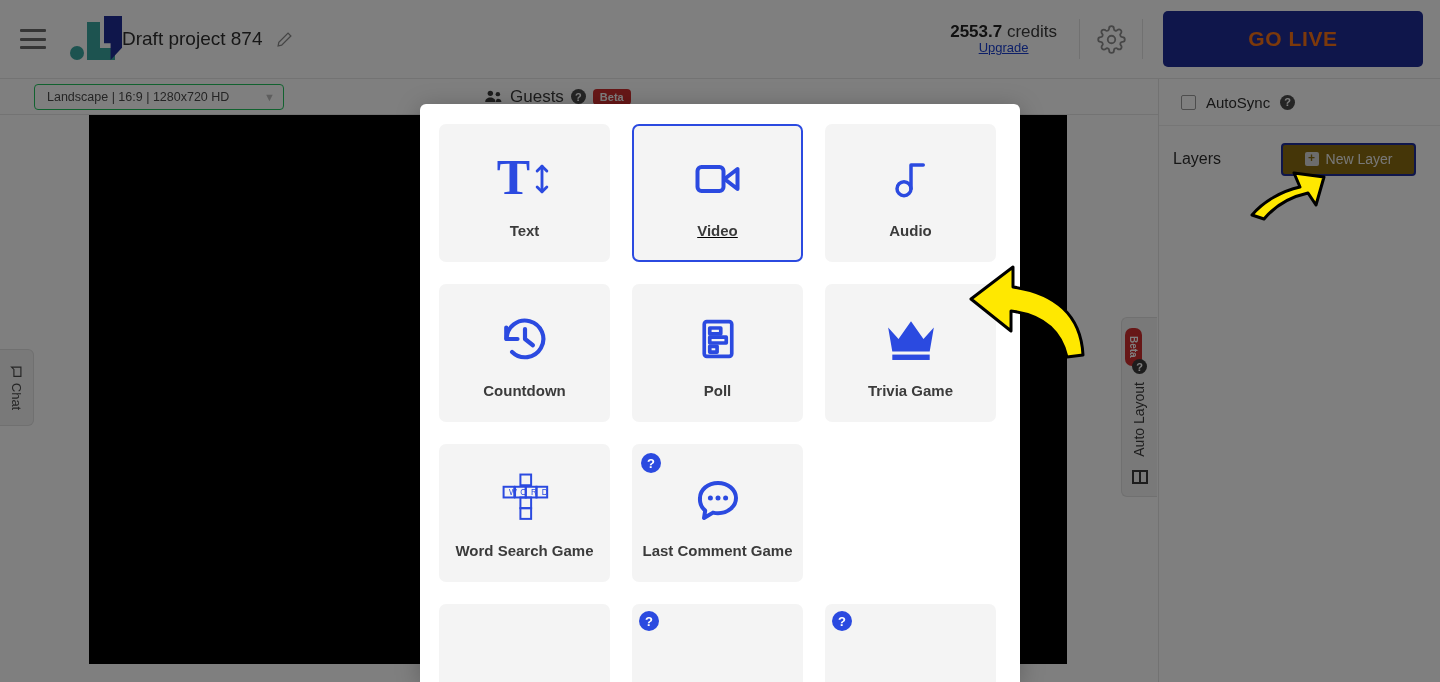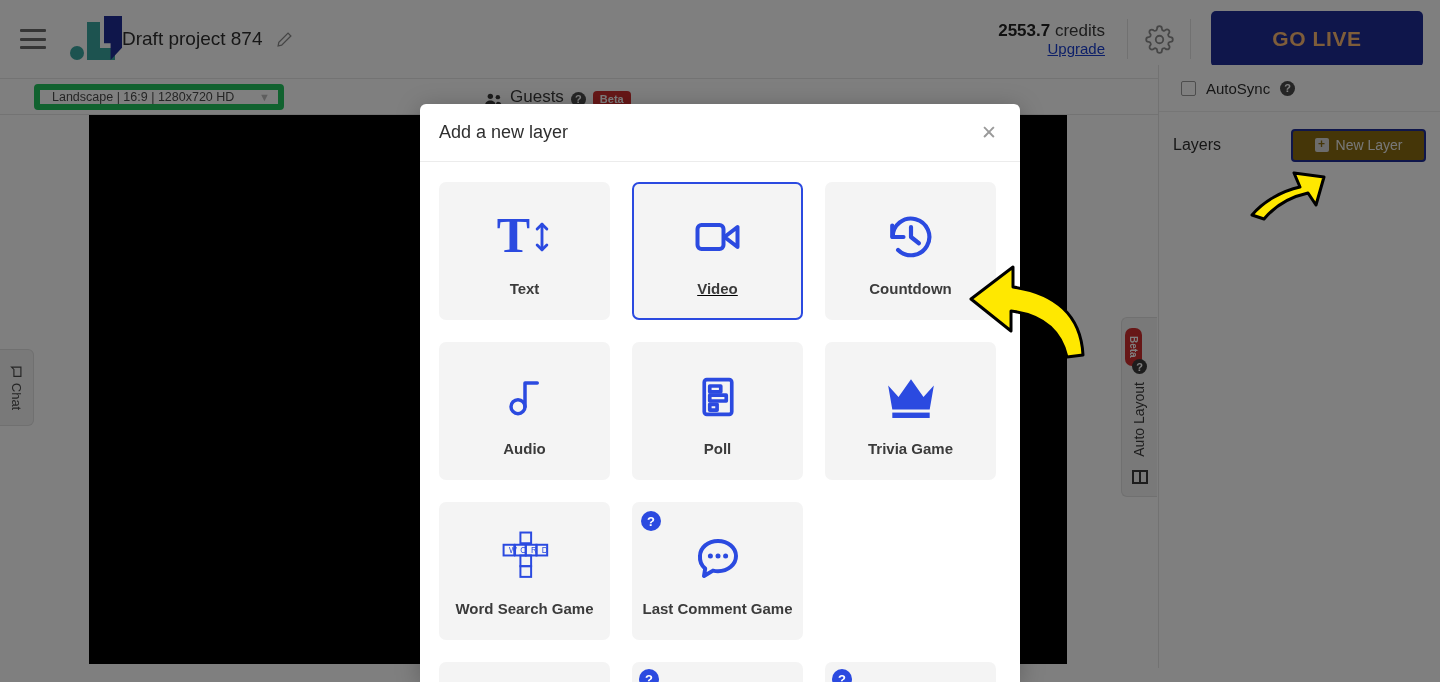--- a/index.html
+++ b/index.html
@@ -33,39 +33,39 @@
   }
 
   .project-title { margin-left: 0; font-size: 19px; color: #2f2f2f; }
   .pencil-btn { margin-left: 12px; width: 20px; height: 20px; cursor: pointer;
      display: flex; align-items: center; justify-content: center; }
 
   .header-right { margin-left: auto; display: flex; align-items: center; height: 100%; }
   .credits-block { text-align: right; line-height: 1.15; padding-right: 22px; }
   .credits-line { font-size: 17px; color: #3b3b3b; }
   .credits-num { font-weight: bold; color: #222; }
-  .upgrade-link { font-size: 15px; color: #1a3fd0; text-decoration: underline; cursor: pointer; }
+  .upgrade-link { font-size: 13px; color: #1a3fd0; text-decoration: underline; cursor: pointer; text-align: center; }
   .hdr-div { width: 1px; height: 40px; background: #e2e2e2; }
   .gear-btn { width: 62px; display: flex; align-items: center; justify-content: center; cursor: pointer; }
   .go-live {
-    margin-left: 20px; margin-right: 17px; width: 212px; height: 56px;
-    background: #1f2c97; color: #fdba74; border: none; border-radius: 5px;
+    margin-left: 20px; margin-right: 17px; width: 260px; height: 56px;
+    background: #1f2c97; color: #f97316; border: none; border-radius: 5px;
     font-size: 21px; font-weight: bold; letter-spacing: .6px; cursor: pointer;
   }
 
   
   .toolbar { position: absolute; left: 0; top: 79px; width: 1158px; height: 36px;
     background: #fff; border-bottom: 1px solid #e6e6e6; display: flex; align-items: center; }
   .aspect-select {
-    margin-left: 34px; width: 250px; height: 26px; border: 6px solid #22c55e; border-radius: 4px;
+    margin-left: 34px; width: 250px; height: 26px; border: 1px solid #22c55e; border-radius: 4px;
     background: #fff; display: flex; align-items: center; padding: 0 8px 0 12px;
     font-size: 12.5px; color: #4a4a4a; cursor: pointer;
   }
   .aspect-select .chev { margin-left: auto; color: #bdbdbd; font-size: 11px; }
-  .guests-wrap { margin-left: 200px; display: flex; align-items: flex-end; gap: 7px; cursor: pointer; }
+  .guests-wrap { margin-left: 200px; display: flex; align-items: center; gap: 7px; cursor: pointer; }
   .guests-label { font-size: 17px; color: #3b3b3b; }
   .qmark { width: 15px; height: 15px; border-radius: 50%; background: #4a4a4a; color: #fff;
     font-size: 11px; font-weight: bold; display: flex; align-items: center; justify-content: center; }
   .beta-pill { background: #cf2e2e; color: #fff; font-size: 11px; font-weight: bold;
     border-radius: 4px; padding: 2px 7px; }
 
   
   .canvas-area { position: absolute; left: 0; top: 115px; width: 1158px; height: 567px; background: #fff; }
   .canvas-black { position: absolute; left: 89px; top: 0px; width: 978px; height: 549px; background: #000; }
 
@@ -73,27 +73,27 @@
   .chat-tab {
     position: absolute; left: 0px; top: 349px; width: 34px; height: 77px;
     background: #f2f2f2; border: 1px solid #e0e0e0; border-left: none;
     border-radius: 0 6px 6px 0; display: flex; align-items: center; justify-content: center;
     cursor: pointer;
   }
   .chat-tab-inner { transform: rotate(90deg); display: flex; align-items: center; gap: 4px; white-space: nowrap; }
   .chat-tab-label { font-size: 13px; color: #4a4a4a; }
 
   
-  .right-panel { position: absolute; left: 1158px; top: 65px; width: 282px; height: 603px;
+  .right-panel { position: absolute; left: 1158px; top: 79px; width: 282px; height: 603px;
     background: #fff; border-left: 1px solid #e4e4e4; }
   .autosync-row { height: 47px; display: flex; align-items: center; padding-left: 22px; gap: 10px;
     border-bottom: 1px solid #ececec; }
   .checkbox { width: 15px; height: 15px; border: 1px solid #9a9a9a; border-radius: 2px; background: #fff; cursor: pointer; }
   .autosync-label { font-size: 15px; color: #2f2f2f; }
-  .layers-row { height: 66px; display: flex; align-items: center; padding: 0 14px 0 14px; }
+  .layers-row { height: 66px; display: flex; align-items: center; padding: 0 24px 0 14px; }
   .layers-label { font-size: 16px; color: #2f2f2f; }
   .new-layer-btn {
     margin-left: auto; width: 135px; height: 33px; border-radius: 4px;
     background: #8a6d10; border: 2px solid #1f2c97; color: #efefef;
     font-size: 14px; display: flex; align-items: center; justify-content: center; gap: 7px;
     cursor: pointer;
   }
   .plus-icon { width: 14px; height: 14px; background: #d9d9d9; color: #8a6d10; font-weight: bold;
     font-size: 12px; line-height: 13px; text-align: center; border-radius: 2px; }
 
@@ -250,24 +250,20 @@
         <span class="plus-icon">+</span>
         <span>New Layer</span>
       </div>
     </div>
   </div>
 </div>
 
 <div class="backdrop"></div>
 
 <div class="modal">
-  <div class="modal-head">
-    <div class="modal-title">Add a new layer</div>
-    <div class="modal-close">✕</div>
-  </div>
   <div class="modal-body">
     <div class="card-grid" id="card-grid">
         <div class="card">
           <span class="card-icon">
             <div class="ticon">
               <span class="tglyph">T</span>
               <svg width="20" height="50" viewBox="0 0 14 24" fill="none" stroke="#2b4ae0" stroke-width="2" stroke-linecap="round" stroke-linejoin="round">
                 <path d="M7 3v18"></path>
                 <path d="M3.6 6.4 7 3l3.4 3.4"></path>
                 <path d="M3.6 17.6 7 21l3.4-3.4"></path>
@@ -280,36 +276,36 @@
           <span class="card-icon">
             <svg width="55" height="48" viewBox="0 0 24 24" fill="none" stroke="#2b4ae0" stroke-width="2" stroke-linecap="round" stroke-linejoin="round">
               <rect x="2" y="6" width="13" height="12" rx="2"></rect>
               <path d="M15.5 12 L22 7 v10 z"></path>
             </svg>
           </span>
           <span class="card-label">Video</span>
         </div>
         <div class="card">
           <span class="card-icon">
+            <svg width="42" height="52" viewBox="0 0 24 24" fill="none" stroke="#2b4ae0" stroke-width="2" stroke-linecap="round" stroke-linejoin="round">
+              <circle cx="8" cy="17.5" r="4"></circle>
+              <path d="M12 17.5 V4 H19"></path>
+            </svg>
+          </span>
+          <span class="card-label">Audio</span>
+        </div>
+        <div class="card">
+          <span class="card-icon">
             <svg width="50" height="50" viewBox="0 0 24 24" fill="none" stroke="#2b4ae0" stroke-width="2" stroke-linecap="round" stroke-linejoin="round">
               <path d="M3.2 12a8.8 8.8 0 1 1 2.6 6.2"></path>
               <path d="M3 6.5 V12 H8.4"></path>
               <path d="M12 7.2 V12 l3.8 3"></path>
             </svg>
           </span>
           <span class="card-label">Countdown</span>
-        </div>
-        <div class="card">
-          <span class="card-icon">
-            <svg width="42" height="52" viewBox="0 0 24 24" fill="none" stroke="#2b4ae0" stroke-width="2" stroke-linecap="round" stroke-linejoin="round">
-              <circle cx="8" cy="17.5" r="4"></circle>
-              <path d="M12 17.5 V4 H19"></path>
-            </svg>
-          </span>
-          <span class="card-label">Audio</span>
         </div>
         <div class="card">
           <span class="card-icon">
             <svg width="44" height="50" viewBox="0 0 24 24" fill="none" stroke="#2b4ae0" stroke-width="2" stroke-linecap="round" stroke-linejoin="round">
               <rect x="4.5" y="2.5" width="15" height="19" rx="1.4"></rect>
               <rect x="7.5" y="6" width="6" height="3.2"></rect>
               <rect x="7.5" y="11" width="9" height="3.2"></rect>
               <rect x="7.5" y="16" width="4" height="3.2"></rect>
             </svg>
           </span>

